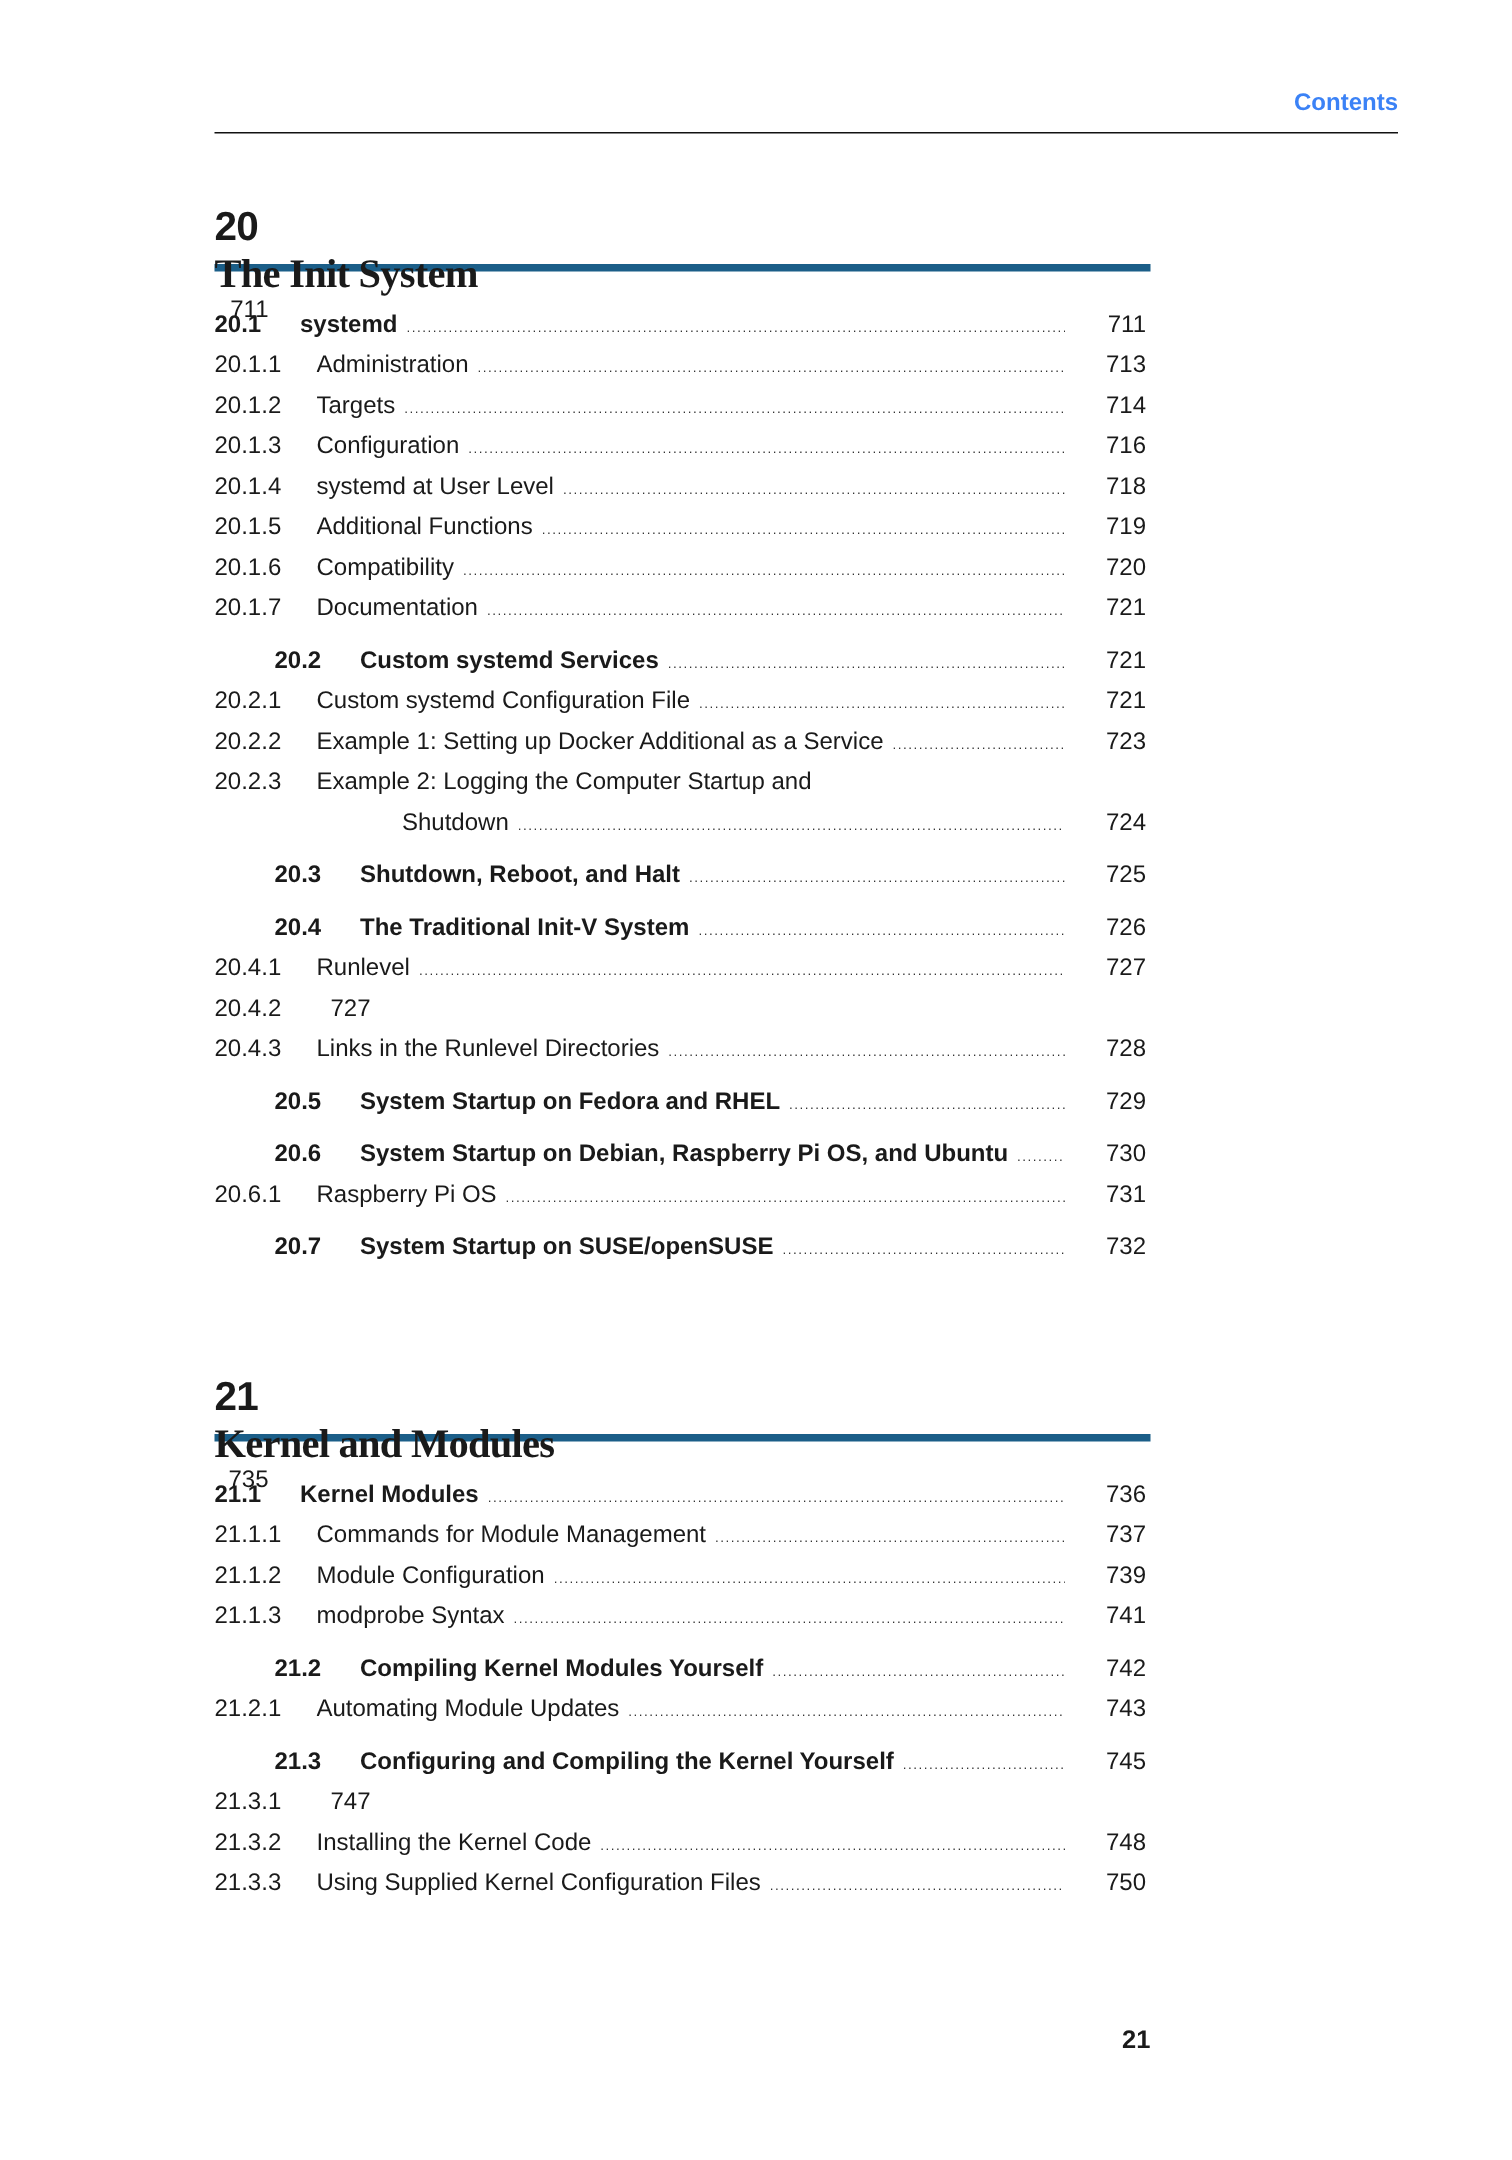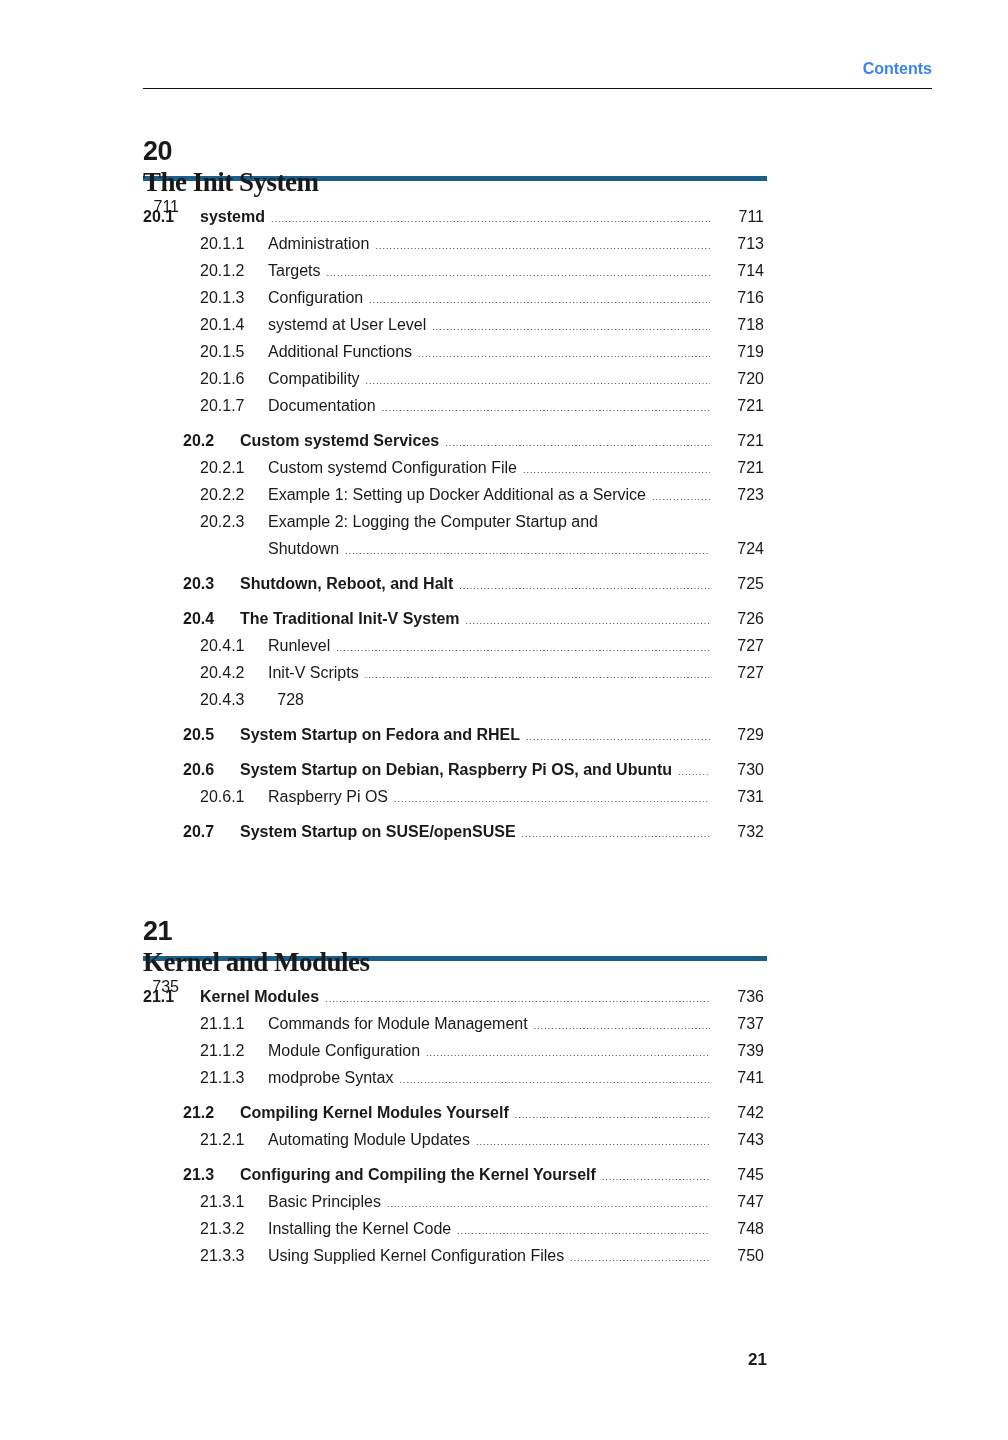--- a/index.html
+++ b/index.html
@@ -29,21 +29,21 @@
     .ch-title { font-size: 27px; font-weight: bold; flex: 1; letter-spacing: -0.5px; font-family: Liberation Serif, serif; }
     .ch-page { font-size: 16px; width: 36px; text-align: right; padding-right: 3px; }
     .entries { margin-top: 22px; }
     .row {
       display: flex; align-items: flex-start; height: 27px; font-size: 16px;
       line-height: 27px;
     }
     .row.l1 { font-weight: bold; }
     .row.l1.gap { margin-top: 8px; margin-left: 40px; }
     .num1 { width: 57px; flex: none; }
-    .num2 { width: 68px; flex: none; margin-left: 57px; }
+    .num2 { width: 68px; flex: none; }
     .title-wrap { flex: 1; display: flex; align-items: baseline; overflow: hidden; margin-right: 18px; }
     .title-text { white-space: nowrap; flex: none; }
     .leader {
       flex: 1; margin-left: 6px; overflow: hidden; white-space: nowrap;
       font-weight: normal; font-size: 9px; letter-spacing: 1px; color: #333;
     }
     .leader::after { content: "........................................................................................................................................................................................................................................"; }
     .page { width: 36px; text-align: right; flex: none; font-weight: normal; padding-right: 3px; }
     .cont { padding-left: 125px; }
     .folio {
@@ -189,28 +189,28 @@
     <div class="row l2">
         <span class="num2">20.4.1</span>
         <span class="title-wrap">
           <span class="title-text">Runlevel</span>
           <span class="leader"></span>
         </span>
         <span class="page">727</span>
       </div>
     <div class="row l2">
         <span class="num2">20.4.2</span>
-        <span class="title-wrap">
-          <span class="title-text">Init-V Scripts</span>
-          <span class="leader"></span>
-        </span>
         <span class="page">727</span>
       </div>
     <div class="row l2">
         <span class="num2">20.4.3</span>
+        <span class="title-wrap">
+          <span class="title-text">Links in the Runlevel Directories</span>
+          <span class="leader"></span>
+        </span>
         <span class="page">728</span>
       </div>
 
     <div class="row l1 gap">
       <span class="num1">20.5</span>
       <span class="title-wrap">
           <span class="title-text">System Startup on Fedora and RHEL</span>
           <span class="leader"></span>
         </span>
       <span class="page">729</span>
@@ -305,24 +305,20 @@
     <div class="row l1 gap">
       <span class="num1">21.3</span>
       <span class="title-wrap">
           <span class="title-text">Configuring and Compiling the Kernel Yourself</span>
           <span class="leader"></span>
         </span>
       <span class="page">745</span>
     </div>
     <div class="row l2">
         <span class="num2">21.3.1</span>
-        <span class="title-wrap">
-          <span class="title-text">Basic Principles</span>
-          <span class="leader"></span>
-        </span>
         <span class="page">747</span>
       </div>
     <div class="row l2">
         <span class="num2">21.3.2</span>
         <span class="title-wrap">
           <span class="title-text">Installing the Kernel Code</span>
           <span class="leader"></span>
         </span>
         <span class="page">748</span>
       </div>

